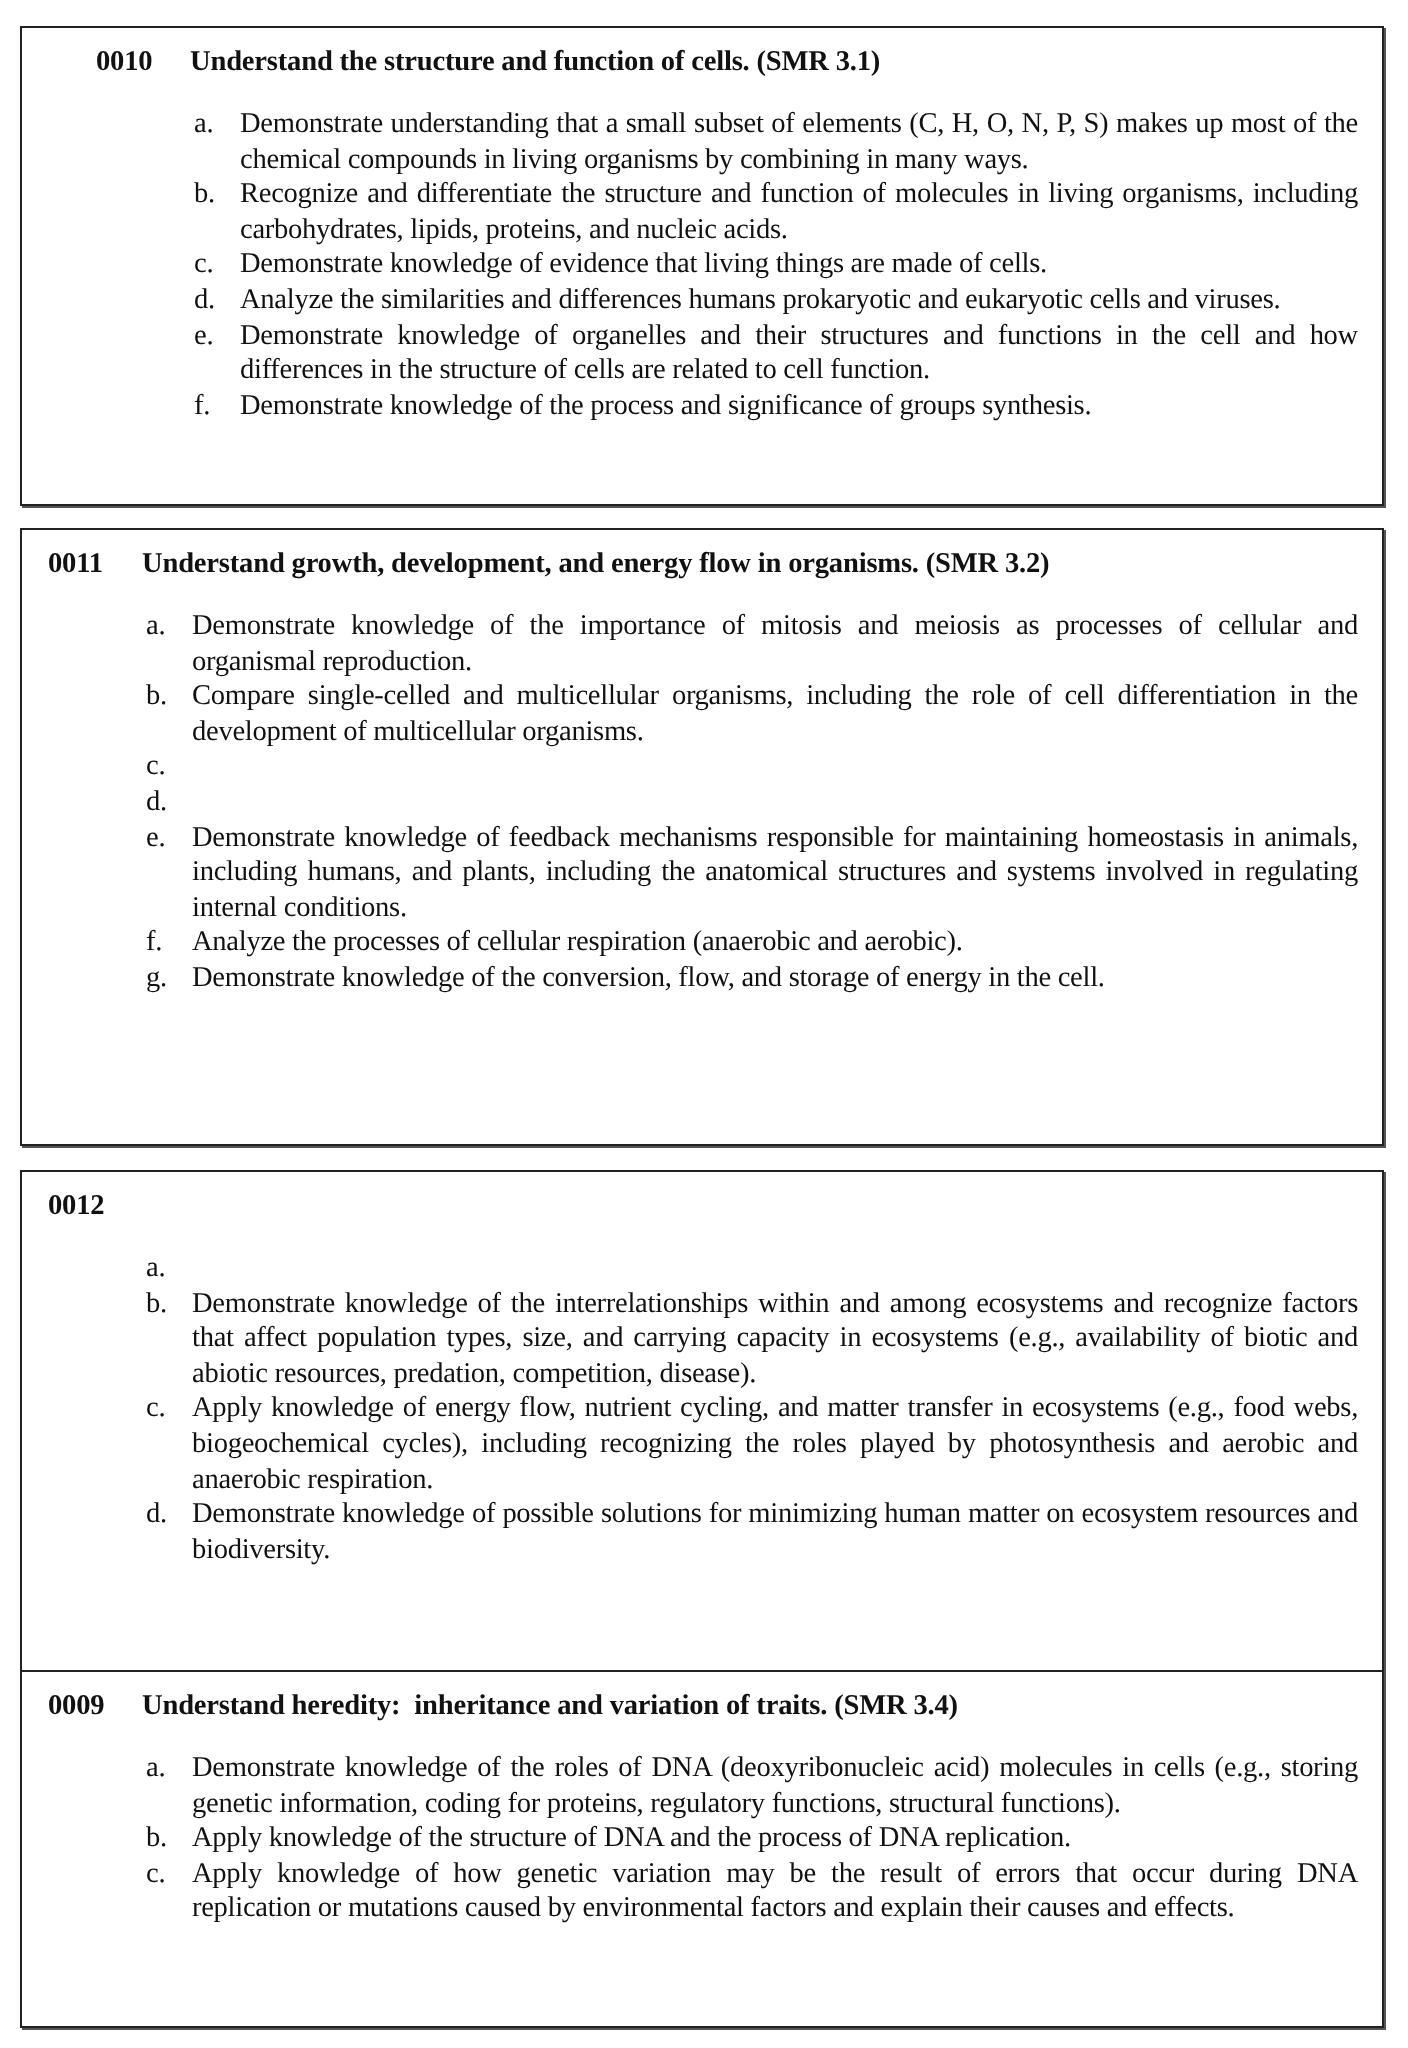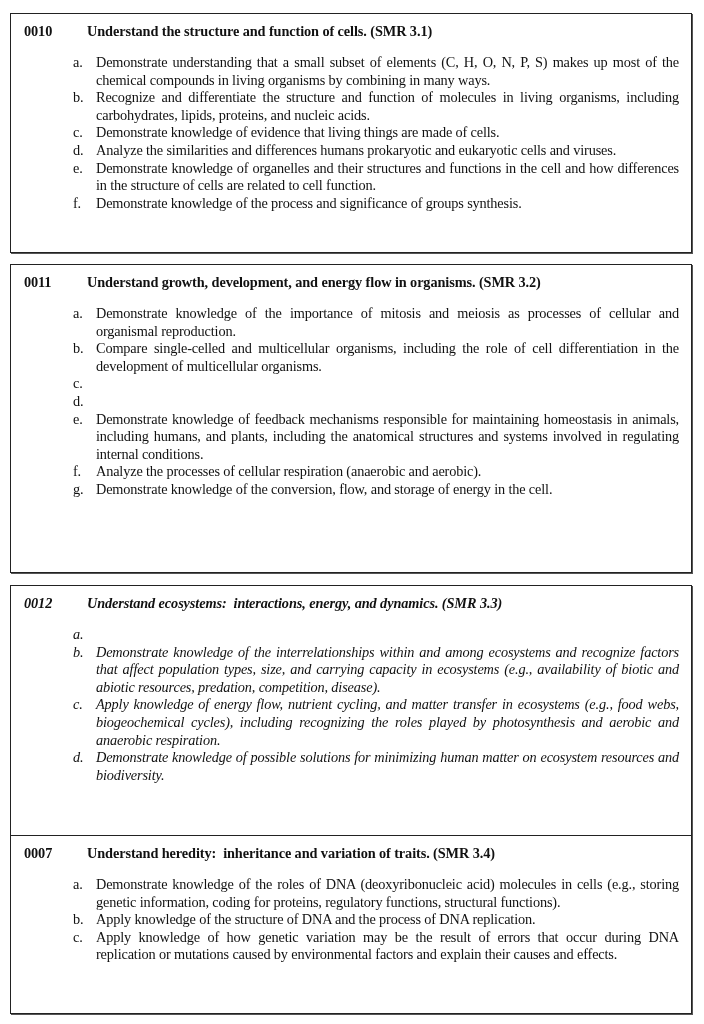--- a/index.html
+++ b/index.html
@@ -31,21 +31,20 @@
       line-height: 17px;
       padding: 9px 0 0 13px;
       letter-spacing: -0.1px;
     }
     .box-code {
       width: 47px;
       flex: none;
     }
     .box-title {
       flex: 1;
-      margin-left: 16px;
     }
     .items {
       list-style: none;
       margin: 0;
       padding: 14px 12px 0 0;
     }
     .item {
       display: flex;
       font-size: 14.3px;
       line-height: 17.6px;
@@ -57,21 +56,21 @@
       flex: none;
     }
     .item-text {
       flex: 1;
       text-align: justify;
     }
   </style>
 </head>
 <body>
 
-<div class="box" style="top:13px; height:240px;">
+<div class="box" style="top:13px; height:240px;padding-left:24px;">
   <div class="box-header">
     <span class="box-code">0010</span>
     <span class="box-title">Understand the structure and function of cells. (SMR 3.1)</span>
   </div>
   <ul class="items">
     <li class="item">
         <span class="item-marker">a.</span>
         <span class="item-text">Demonstrate understanding that a small subset of elements (C, H, O, N, P, S) makes up most of the chemical compounds in living organisms by combining in many ways.</span>
       </li>
     <li class="item">
@@ -125,24 +124,23 @@
         <span class="item-marker">f.</span>
         <span class="item-text">Analyze the processes of cellular respiration (anaerobic and aerobic).</span>
       </li>
     <li class="item">
         <span class="item-marker">g.</span>
         <span class="item-text">Demonstrate knowledge of the conversion, flow, and storage of energy in the cell.</span>
       </li>
   </ul>
 </div>
 
-<div class="box" style="top:585px; height:306px;font-style:italic;">
+<div class="box" style="top:585px; height:306px;">
   <div class="box-header">
     <span class="box-code">0012</span>
-    <span class="box-title" style="white-space:pre;">Understand ecosystems:  interactions, energy, and dynamics. (SMR 3.3)</span>
   </div>
   <ul class="items">
     <li class="item">
         <span class="item-marker">a.</span>
       </li>
     <li class="item">
         <span class="item-marker">b.</span>
         <span class="item-text">Demonstrate knowledge of the interrelationships within and among ecosystems and recognize factors that affect population types, size, and carrying capacity in ecosystems (e.g., availability of biotic and abiotic resources, predation, competition, disease).</span>
       </li>
     <li class="item">
@@ -151,21 +149,21 @@
       </li>
     <li class="item">
         <span class="item-marker">d.</span>
         <span class="item-text">Demonstrate knowledge of possible solutions for minimizing human matter on ecosystem resources and biodiversity.</span>
       </li>
   </ul>
 </div>
 
 <div class="box" style="top:835px; height:179px;">
   <div class="box-header">
-    <span class="box-code">0007</span>
+    <span class="box-code">0009</span>
     <span class="box-title" style="white-space:pre;">Understand heredity:  inheritance and variation of traits. (SMR 3.4)</span>
   </div>
   <ul class="items">
     <li class="item">
         <span class="item-marker">a.</span>
         <span class="item-text">Demonstrate knowledge of the roles of DNA (deoxyribonucleic acid) molecules in cells (e.g., storing genetic information, coding for proteins, regulatory functions, structural functions).</span>
       </li>
     <li class="item">
         <span class="item-marker">b.</span>
         <span class="item-text">Apply knowledge of the structure of DNA and the process of DNA replication.</span>

